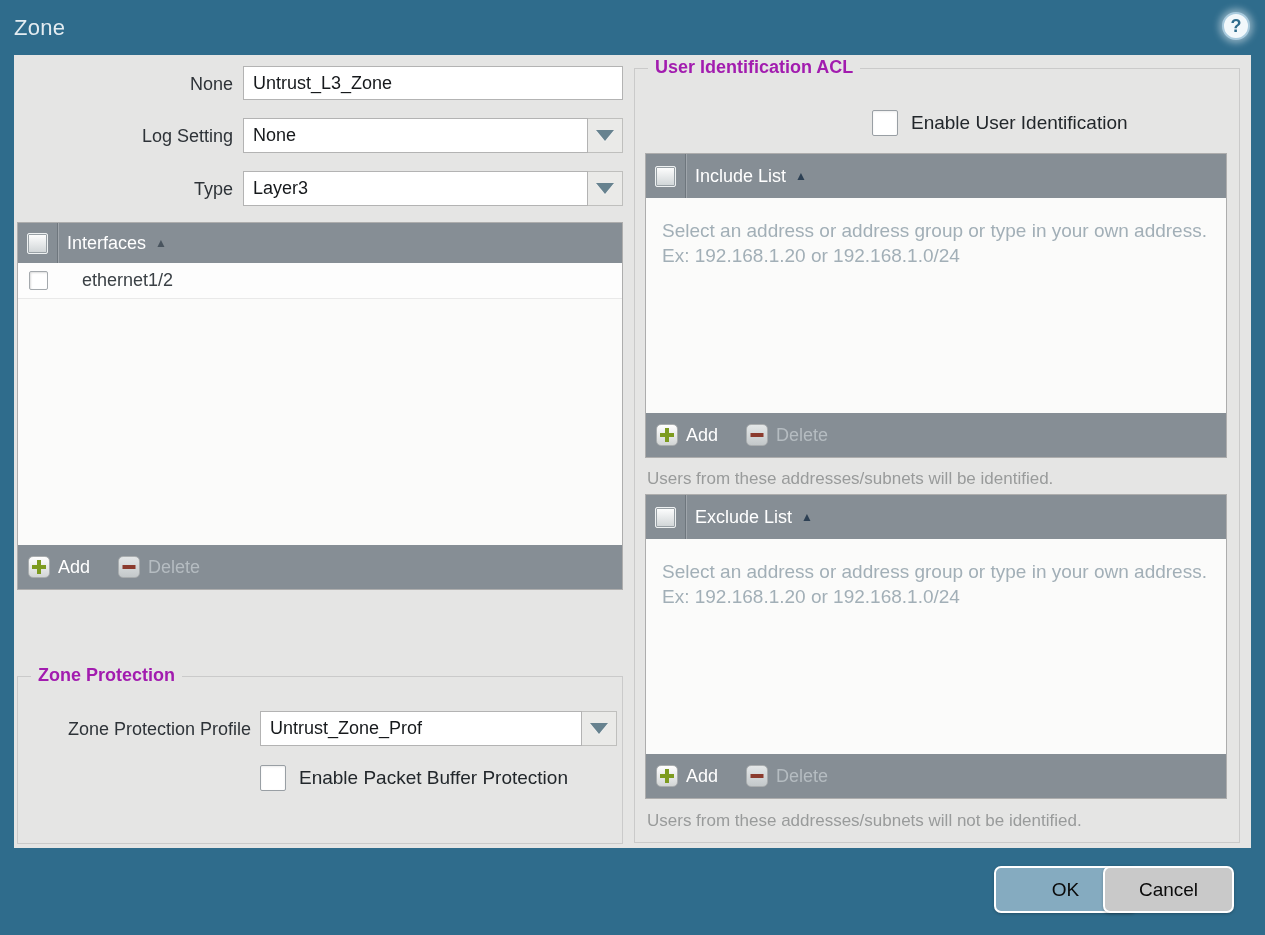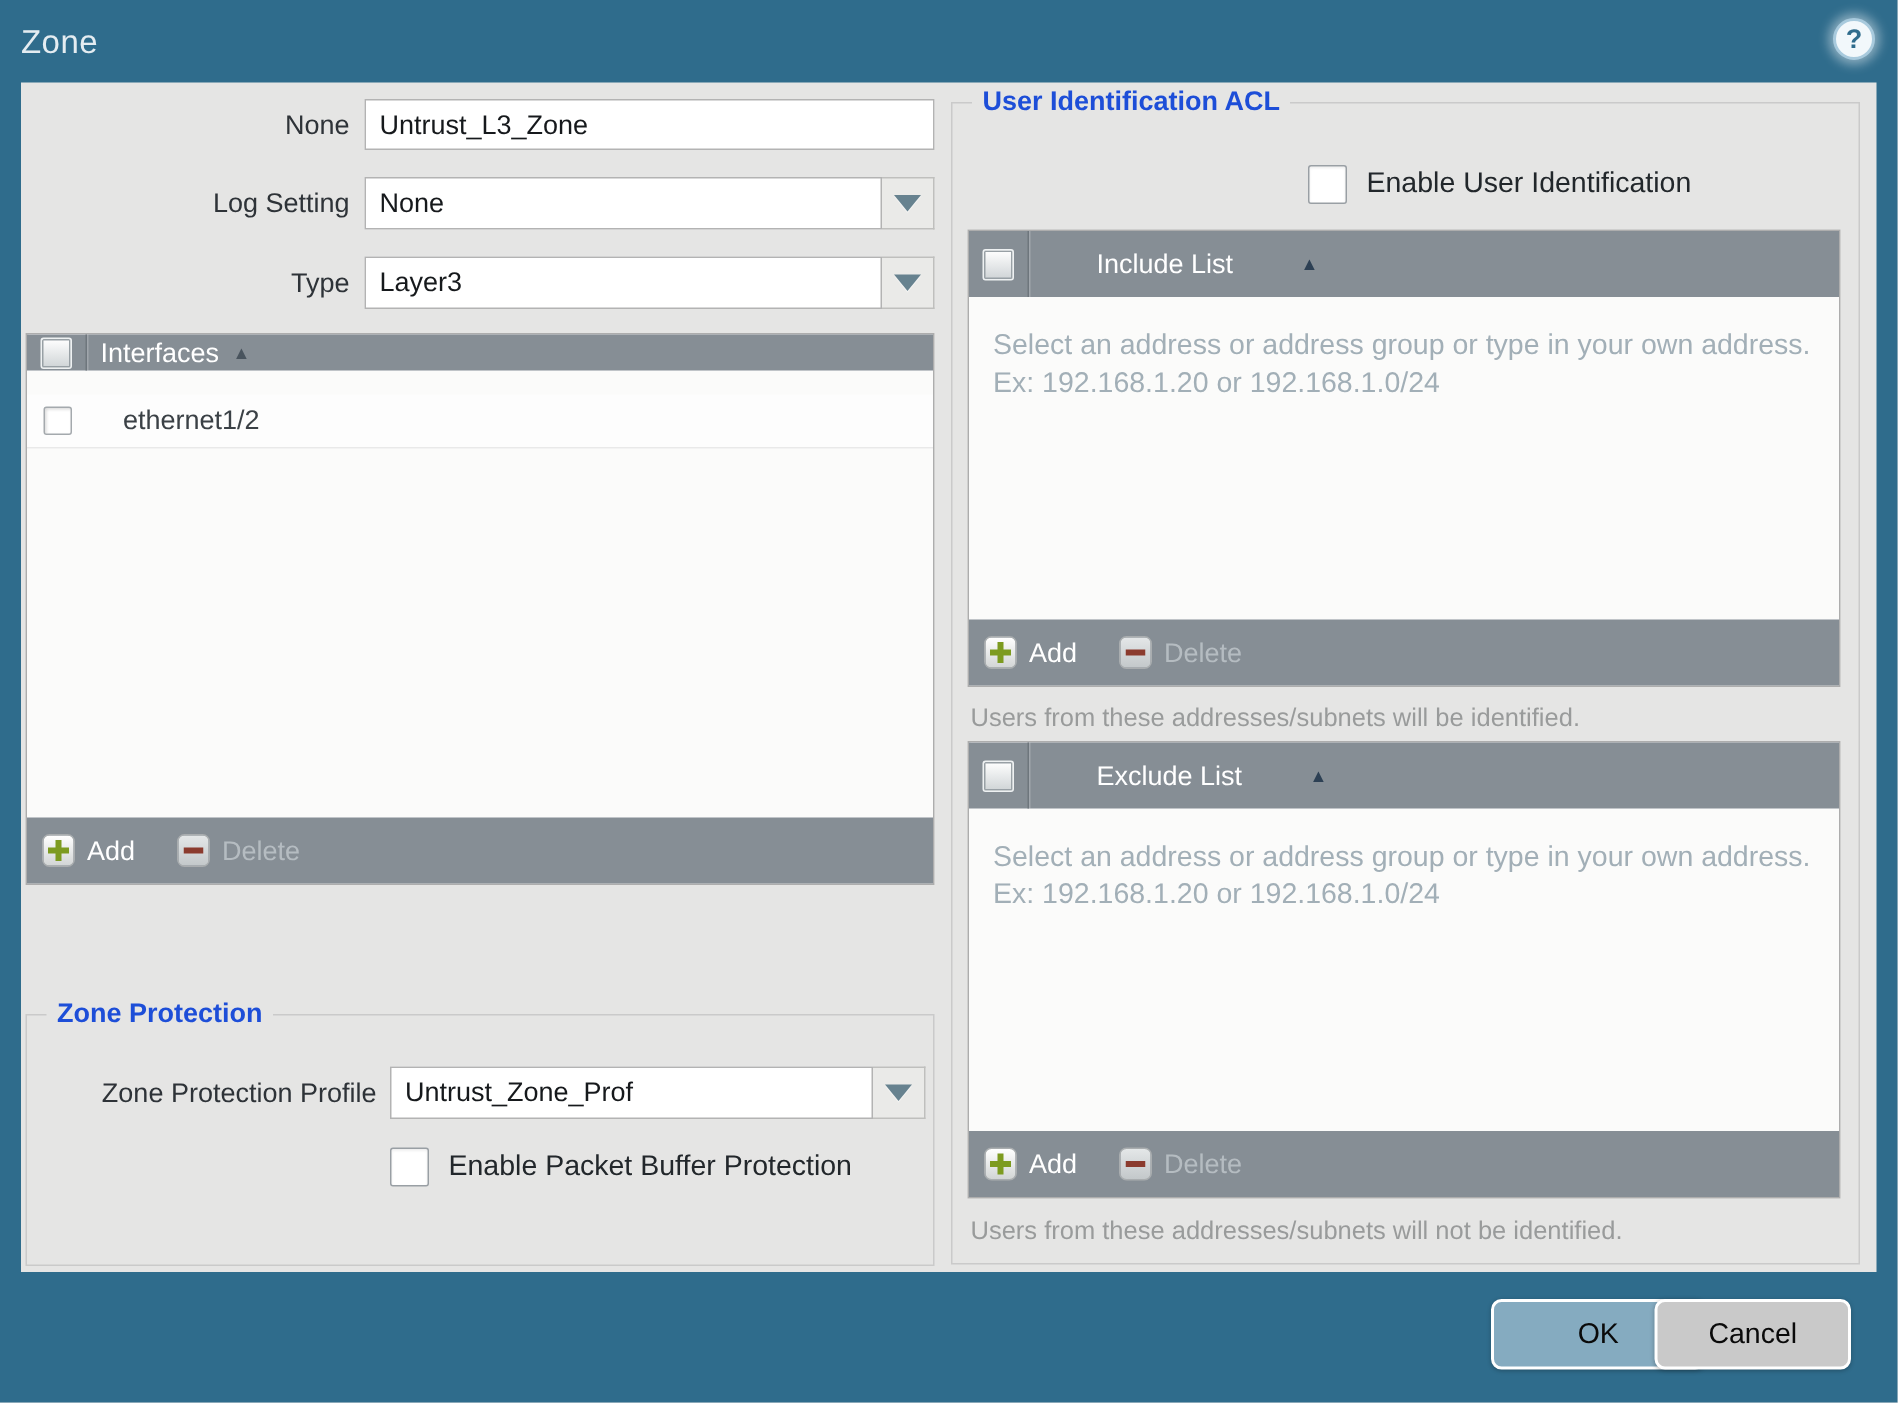--- a/index.html
+++ b/index.html
@@ -34,23 +34,23 @@
   .combo { position:absolute; left:229px; top:0; height:35px; display:flex; }
   .combo-input { position:static; width:345px; height:35px; border:1px solid #b3b3b3;
                  background:#fff; font-size:18px; padding:0 9px; color:#16191c; font-family:inherit; }
   .ddbtn { width:35px; height:35px; background:#eaeae8; border:1px solid #bfbfbd; border-left:none;
            display:flex; align-items:center; justify-content:center; cursor:pointer; }
   .dtri { width:0; height:0; border-left:9px solid transparent; border-right:9px solid transparent;
           border-top:11px solid #67828f; filter:drop-shadow(0 1px 0 rgba(255,255,255,.5)); }
 
   
   .table { position:absolute; border:1px solid #adadad; background:#fbfbfa; }
-  .thead { position:absolute; top:0; left:0; right:0; height:24px;
+  .thead { position:absolute; top:0; left:0; right:0; height:40px;
            background:var(--header-gray,#868e95); display:flex; align-items:center; }
-  .list-table .thead { height:44px;gap:36px; }
+  .list-table .thead { height:44px; }
   .cbcell { width:40px; height:100%; display:flex; align-items:center; justify-content:center;
             border-right:1px solid #6e767d; box-shadow:1px 0 0 rgba(255,255,255,.22); }
   .cb { border-radius:2px; cursor:pointer; }
   .cb-hdr { width:21px; height:21px; background:linear-gradient(#ffffff,#cfd4d6);
             border:1px solid #eef1f2; box-shadow:inset 0 0 0 1px #98a0a5; }
   .cb-row { width:19px; height:19px; background:#fff; border:1px solid #a4a9ad;
             box-shadow:inset 1px 1px 2px rgba(0,0,0,.14); }
   .hlabel { margin-left:9px; color:#fff; font-size:18px; }
   .sort { margin-left:9px; font-size:12px; line-height:1; }
   .sort-gray { color:#49545e; }
@@ -74,21 +74,21 @@
       transform:translate(-50%,-50%); background:#7d9b20; }
   .add-icon::before { width:14px; height:4px; }
   .add-icon::after  { width:4px; height:14px; }
   .del-icon { background:linear-gradient(#e4e7e8,#c3c8ca); border:1px solid #a9adaf; }
   .del-icon::before { content:""; position:absolute; left:50%; top:50%;
       transform:translate(-50%,-50%); width:13px; height:4px; background:#8b3b2e; }
 
   
   .fieldset { position:absolute; border:1px solid #cacaca; }
   .legend { position:absolute; top:-12px; left:13px; background:var(--dialog-bg,#e5e5e4);
-            padding:0 7px; font-weight:bold; font-size:18px; color:#1d4ed8; }
+            padding:0 7px; font-weight:bold; font-size:18px; color:#a21caf; }
   .zp-fieldset { left:3px; top:621px; width:606px; height:168px; }
   .zp-row { position:absolute; top:34px; left:0; right:0; height:36px; }
   .zp-label { position:absolute; left:0; width:233px; top:50%; transform:translateY(-50%);
               text-align:right; font-size:18px; color:#2e3338; }
   .zp-combo { left:242px; }
   .zp-combo .combo-input { width:322px; }
   .checkrow { display:flex; align-items:center; gap:13px; }
   .checkbox { width:26px; height:26px; background:#fff; border:1px solid #999fa4; border-radius:2px;
               box-shadow:inset 0 1px 2px rgba(0,0,0,.08); cursor:pointer; flex:none; }
   .check-label { font-size:19px; color:#22272b; white-space:nowrap; }

